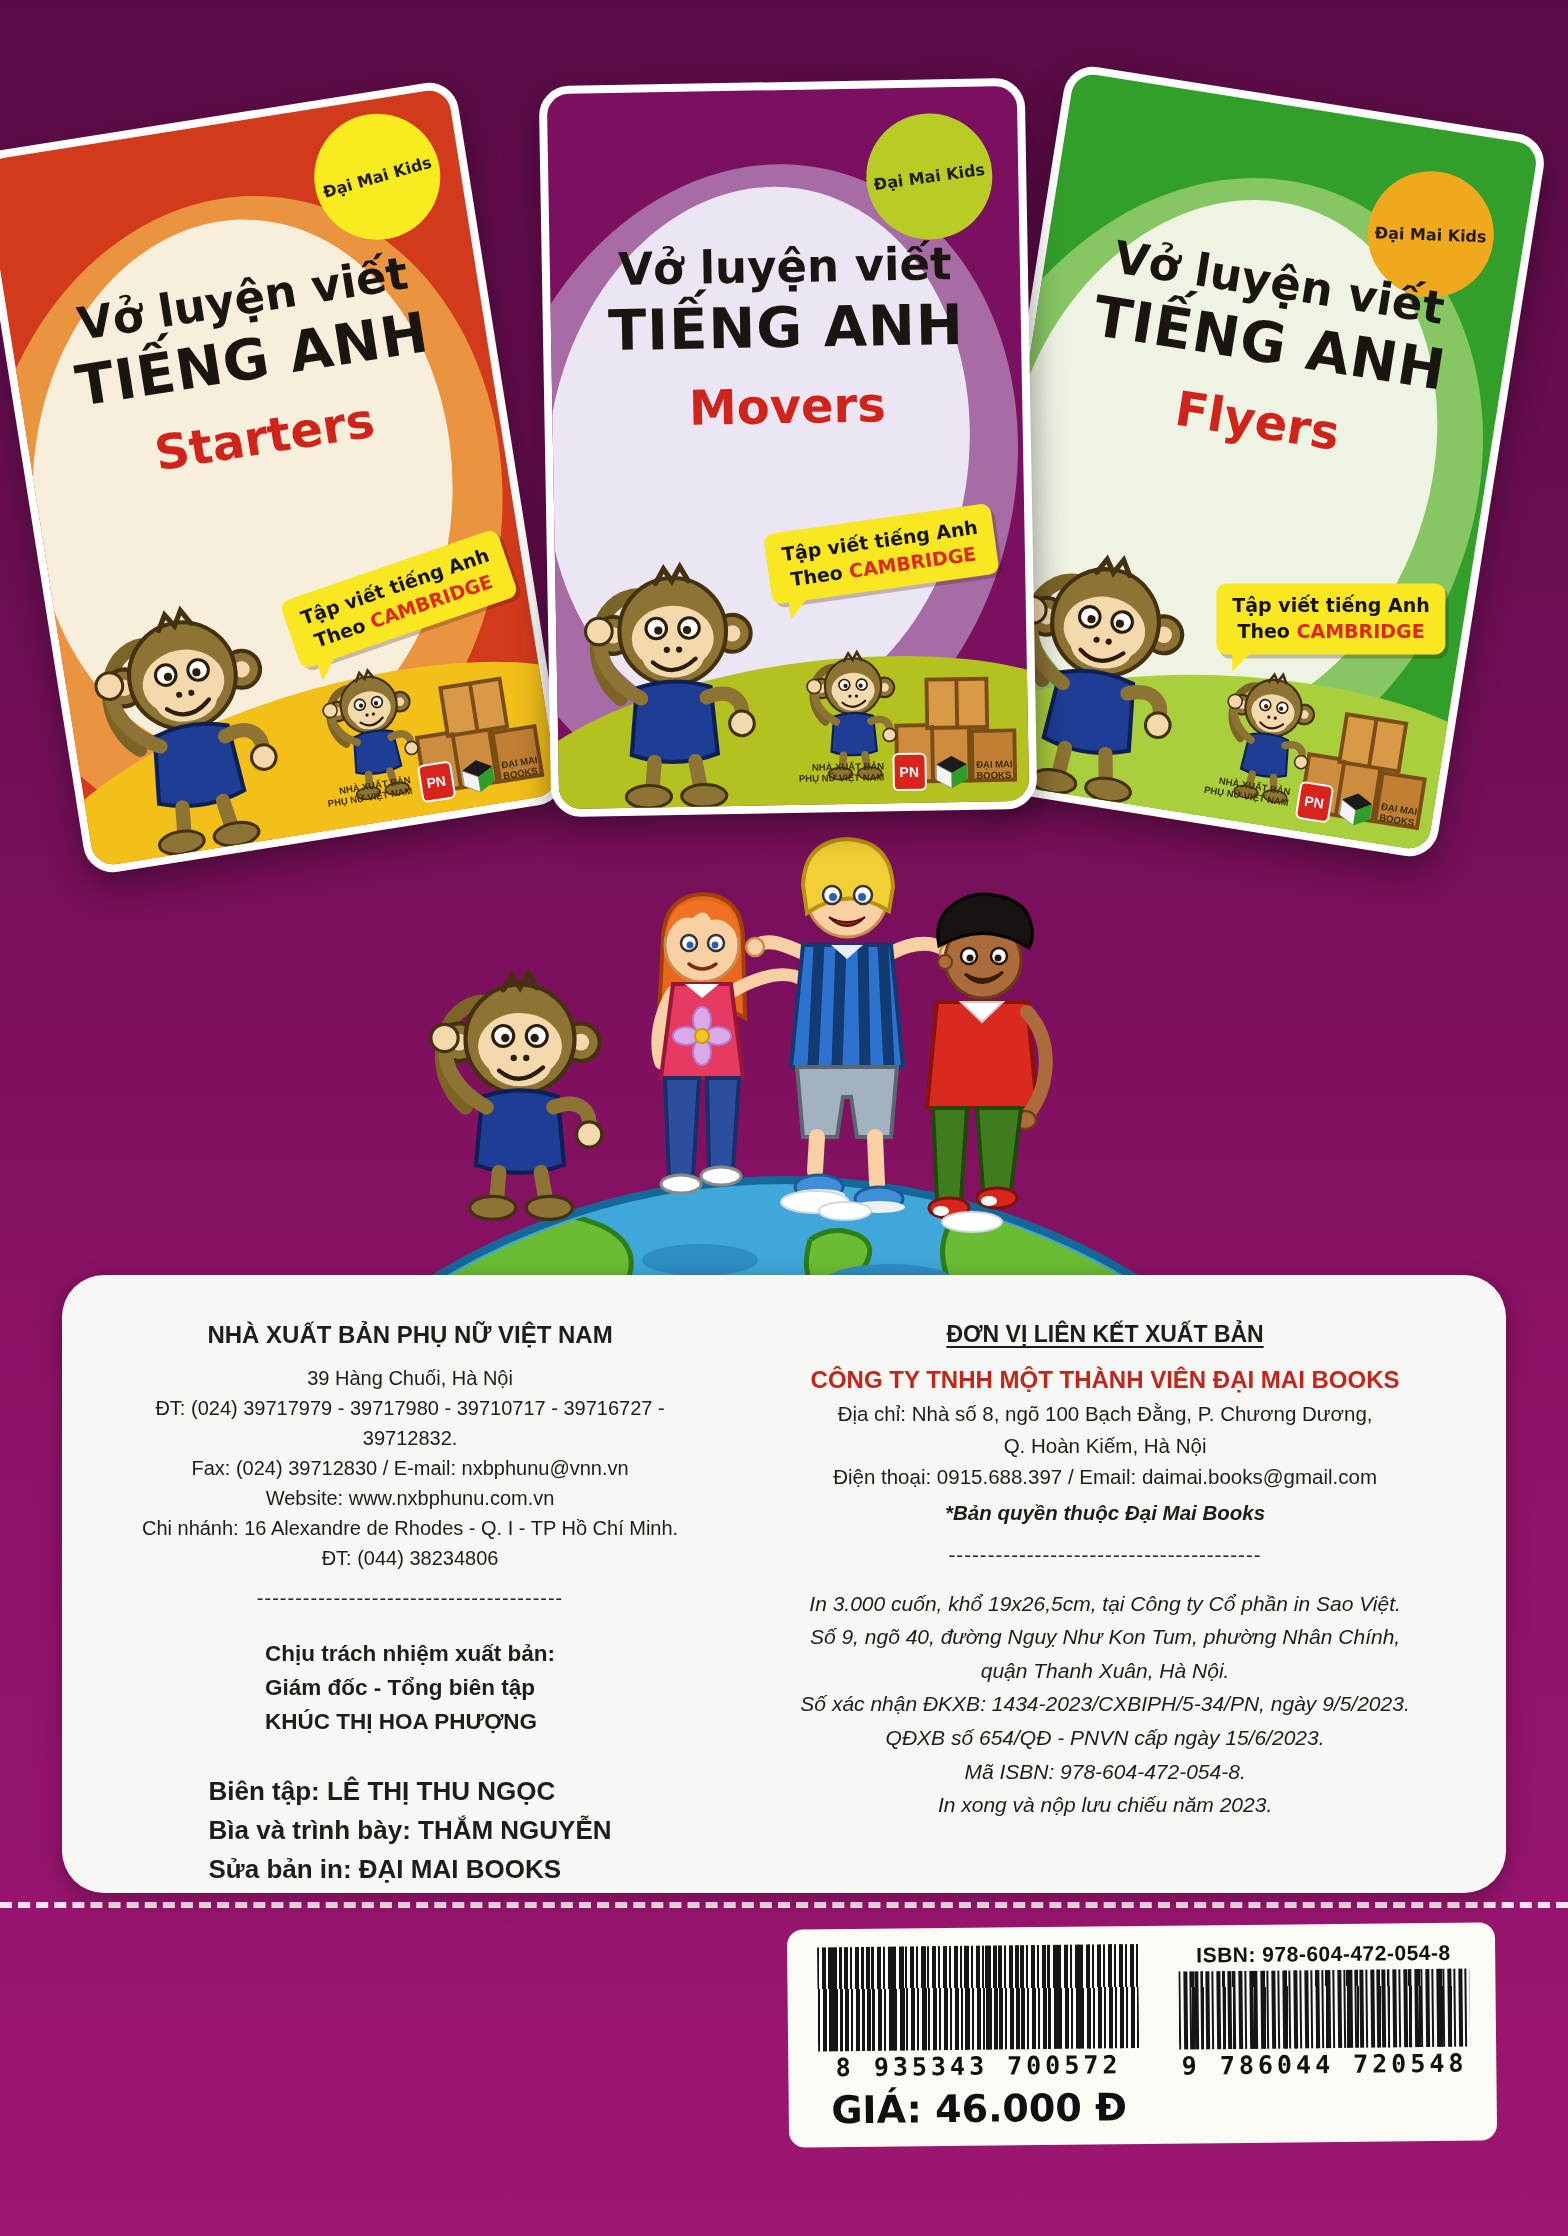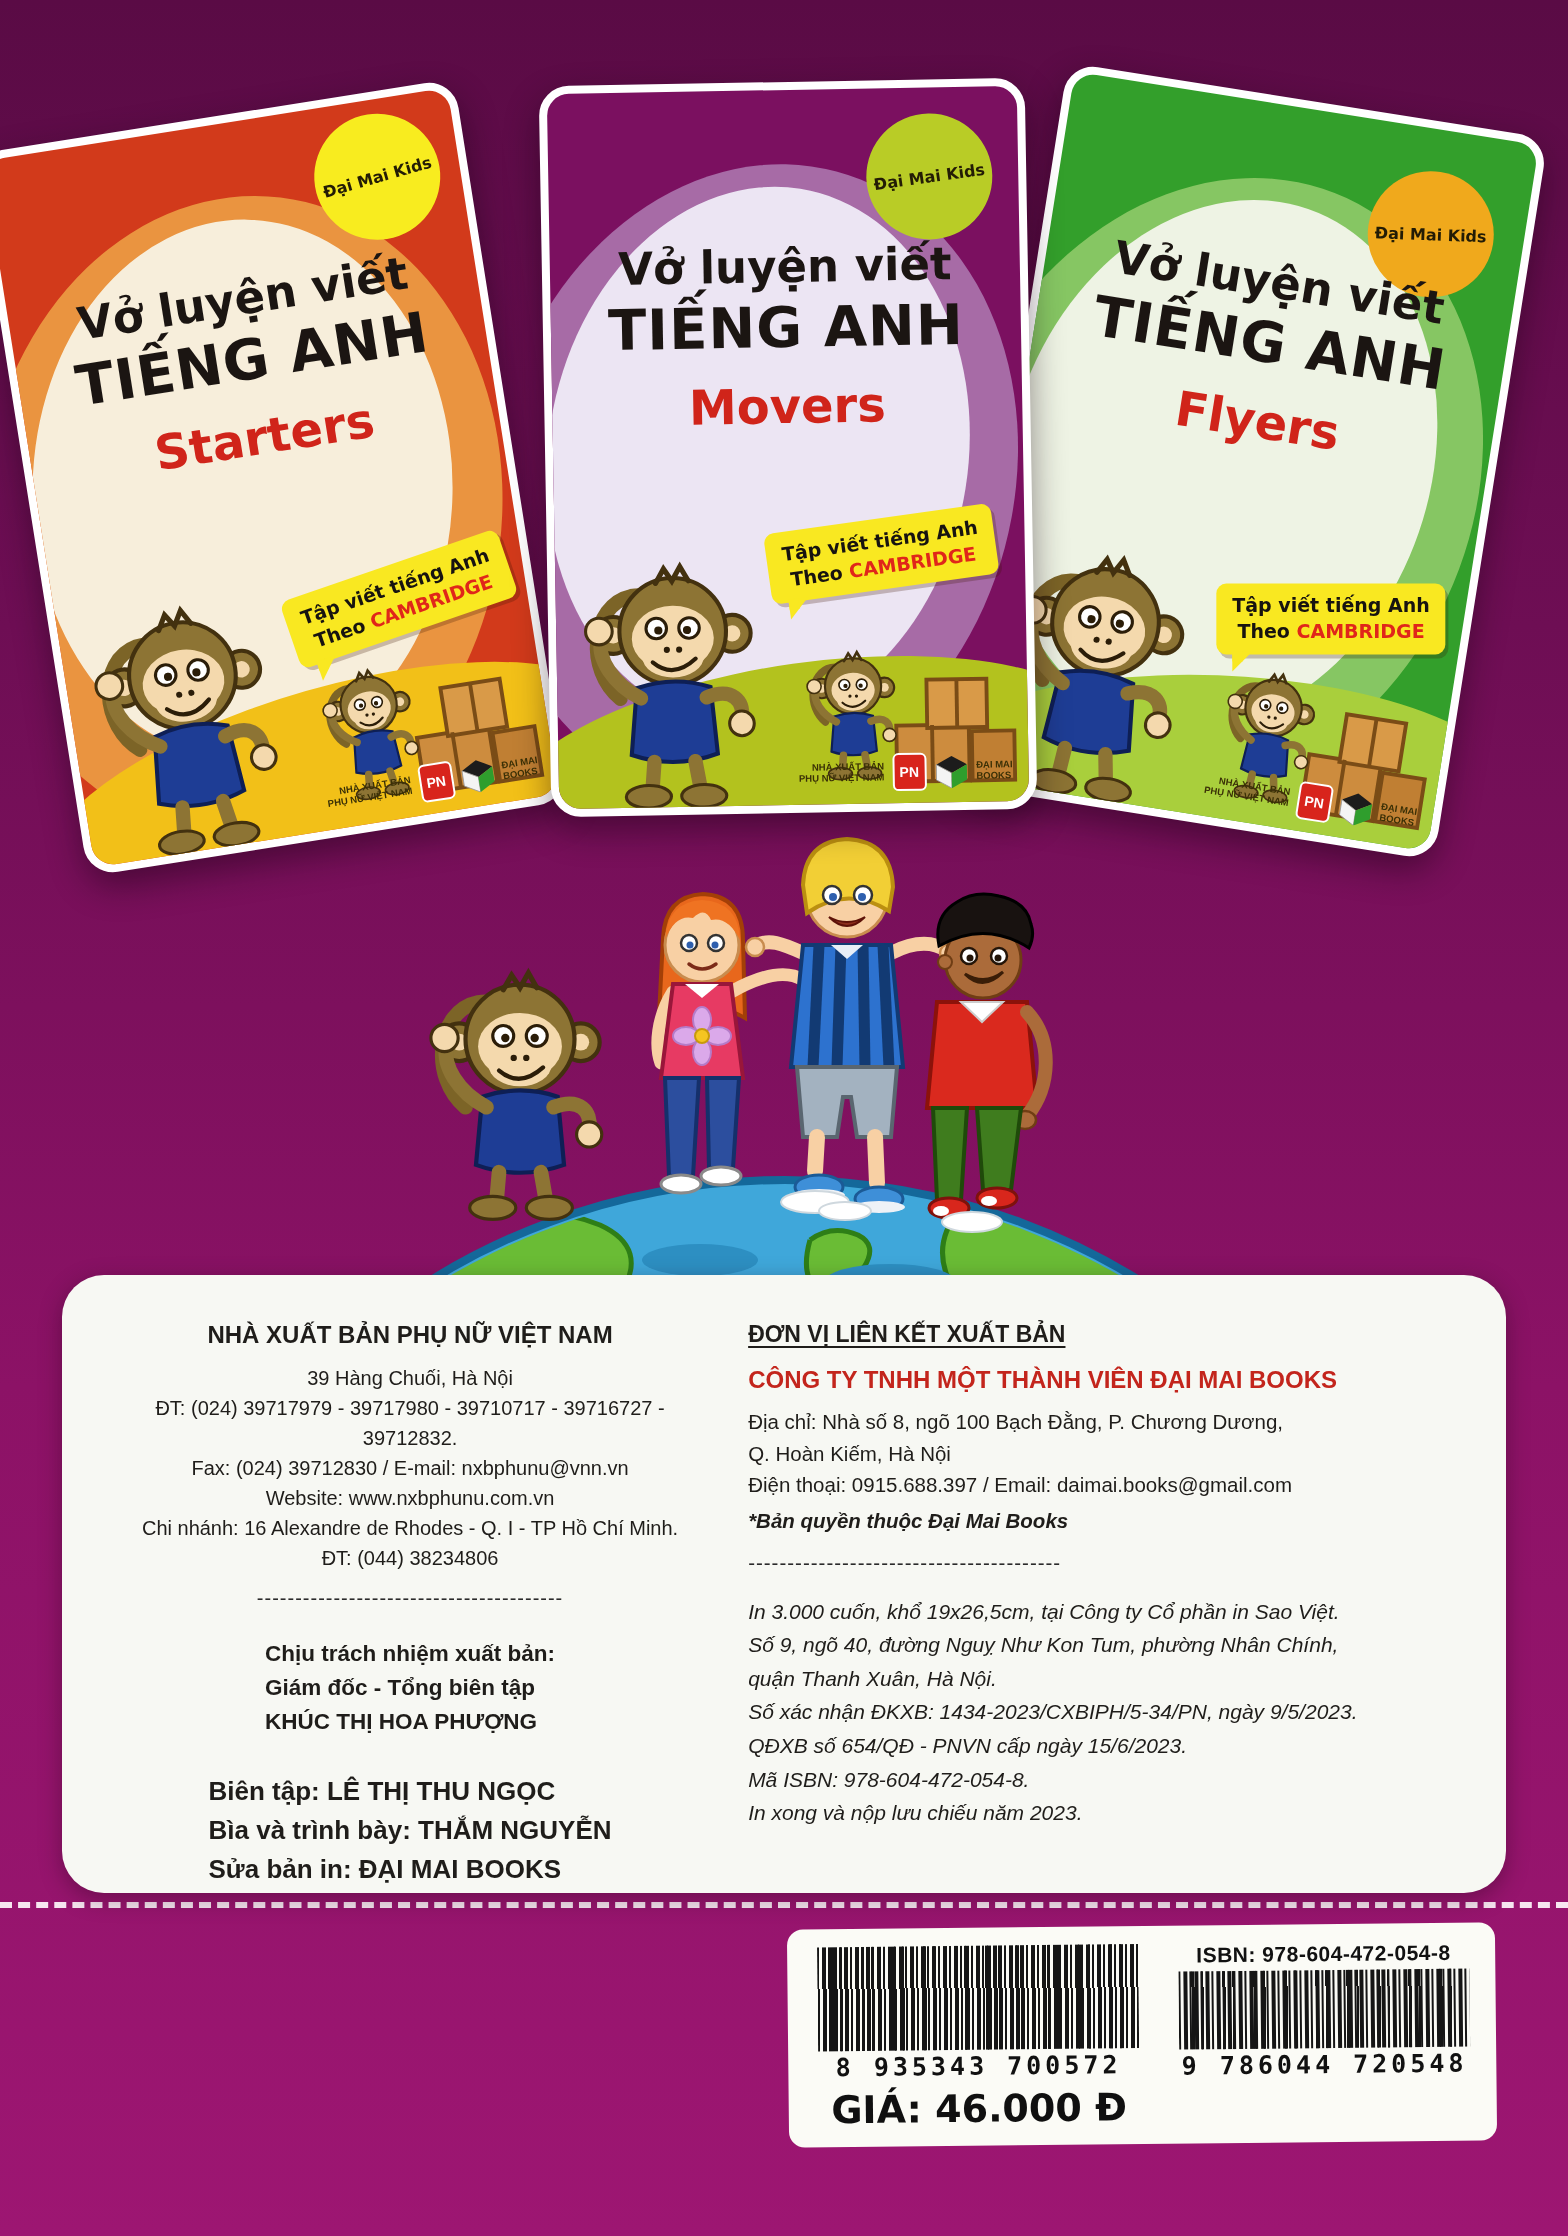--- a/index.html
+++ b/index.html
@@ -77,27 +77,27 @@
   .kids{position:absolute;left:270px;top:770px;width:1030px;height:530px;z-index:0;}
   
   .info-box{
     position:absolute;left:62px;top:1275px;width:1444px;height:618px;
     background:#f7f8f3;border-radius:42px;z-index:5;
     box-shadow:0 6px 22px rgba(30,0,20,.35);
     display:flex;box-sizing:border-box;padding:42px 44px 30px 44px;gap:34px;
     color:#1f1d1a;
   }
   .col-left{width:46%;text-align:center;font-size:20px;line-height:1.5;}
-  .col-right{width:54%;text-align:left;font-size:20.5px;line-height:1.55;}
+  .col-right{width:54%;text-align:center;font-size:20.5px;line-height:1.55;}
   .pub-name{font-size:24px;font-weight:bold;margin-bottom:10px;}
   .divider{letter-spacing:1px;margin:10px 0;color:#2a2a2a;}
   .block{display:inline-block;text-align:left;font-weight:bold;font-size:22.5px;line-height:1.5;margin-top:14px;}
   .block.second{font-size:26px;margin-top:34px;}
   .partner-title{font-size:23px;font-weight:bold;text-decoration:underline;text-underline-offset:4px;margin-bottom:8px;}
-  .company{font-size:24px;font-weight:bold;color:#c3251c;margin-bottom:8px;}
+  .company{font-size:24px;font-weight:bold;color:#c3251c;}
   .copyright{font-style:italic;font-weight:bold;margin-top:4px;}
   .print-block{margin-top:16px;font-size:21px;line-height:1.6;font-style:italic;}
   
   .cut-line{position:absolute;left:0;right:0;top:1902px;border-top:6px dashed rgba(255,248,252,.92);z-index:4;}
   .barcode-box{
     position:absolute;left:788px;top:1926px;width:708px;height:218px;background:#fbfbf6;
     border-radius:16px;z-index:6;transform:rotate(-.6deg);
     display:flex;box-sizing:border-box;padding:18px 26px 12px 30px;gap:40px;
   }
   .bc-left{width:330px;display:flex;flex-direction:column;align-items:center;}

